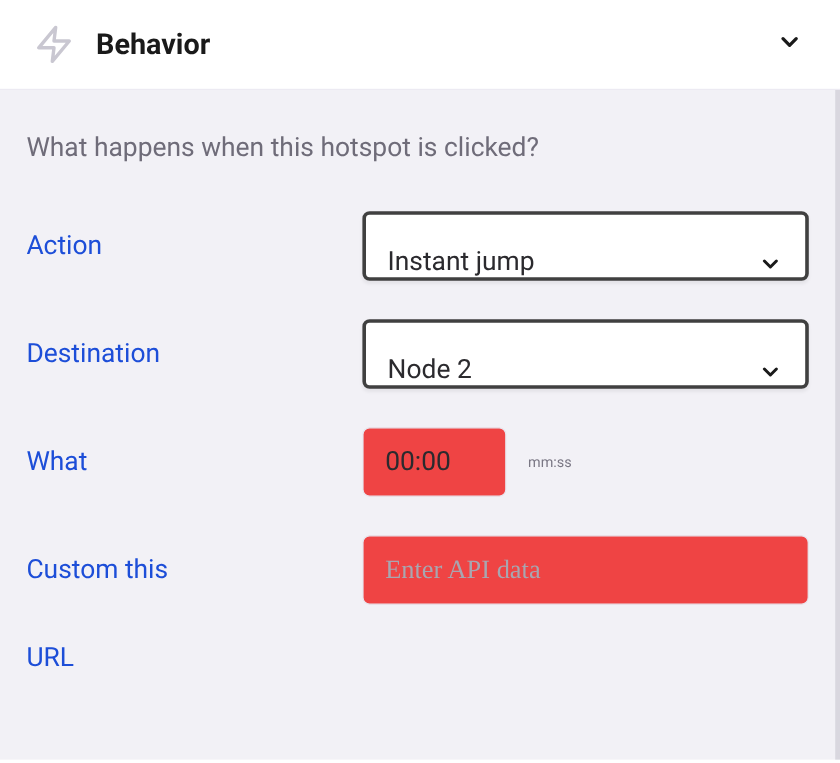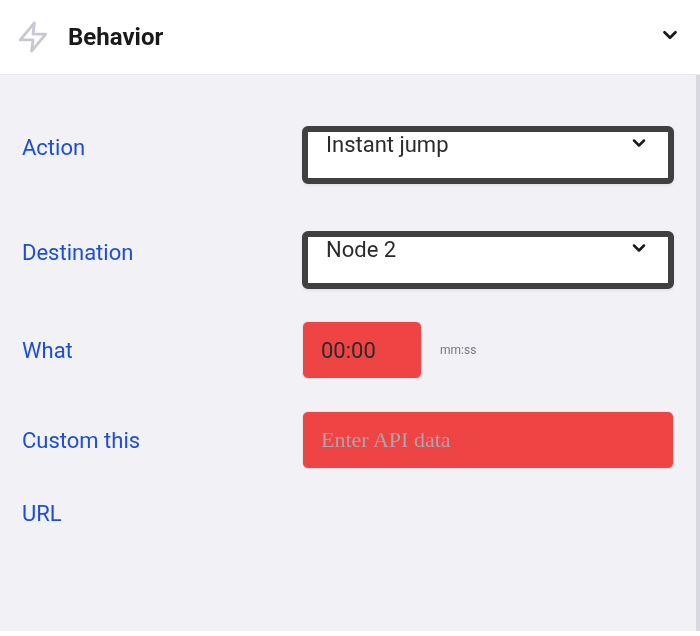--- a/index.html
+++ b/index.html
@@ -10,21 +10,21 @@
     body {
       font-family: -apple-system, BlinkMacSystemFont, "Segoe UI", Roboto, Helvetica, Arial, sans-serif;
       width: 700px;
       height: 636px;
       background: #ffffff;
       position: relative;
     }
     .panel-header {
       display: flex;
       align-items: center;
-      padding: 20px 16px;
+      padding: 20px 28px;
       background: #ffffff;
       border-bottom: 1px solid #eceaf2;
     }
     .header-icon {
       width: 34px;
       height: 34px;
       margin-right: 18px;
       flex-shrink: 0;
     }
     .header-title {
@@ -65,30 +65,29 @@
     }
     .form-control-wrap {
       flex: 1;
       display: flex;
       align-items: center;
       gap: 18px;
     }
     .select-box {
       position: relative;
       background: #ffffff;
-      border: 6px solid #404040;
+      border: 3px solid #404040;
       border-radius: 6px;
       height: 58px;
       width: 100%;
       display: flex;
-      align-items: flex-start;
+      align-items: flex-end;
       padding: 0 18px;
       cursor: pointer;
       box-shadow: 0 2px 3px rgba(0,0,0,0.06);
-      margin-top: 15px;
     }
     .select-value {
       font-size: 22px;
       color: #2b2a2e;
       flex: 1;
     }
     .select-chevron {
       width: 22px;
       height: 22px;
       display: flex;
@@ -134,20 +133,21 @@
   <div class="header-chevron">
     <span>
       <svg width="22" height="22" viewBox="0 0 24 24" fill="none" stroke="#1a1a1a" stroke-width="3" stroke-linecap="round" stroke-linejoin="round">
         <polyline points="6 9 12 15 18 9"></polyline>
       </svg>
     </span>
   </div>
 </div>
 
 <div class="panel-body">
+  <div class="description">What happens when this hotspot is clicked?</div>
 
   <div class="form-row">
     <div class="form-label">Action</div>
     <div class="form-control-wrap">
       <div class="select-box">
         <span class="select-value">Instant jump</span>
         <span class="select-chevron">
           <svg width="20" height="20" viewBox="0 0 24 24" fill="none" stroke="#1a1a1a" stroke-width="3" stroke-linecap="round" stroke-linejoin="round">
             <polyline points="6 9 12 15 18 9"></polyline>
           </svg>

